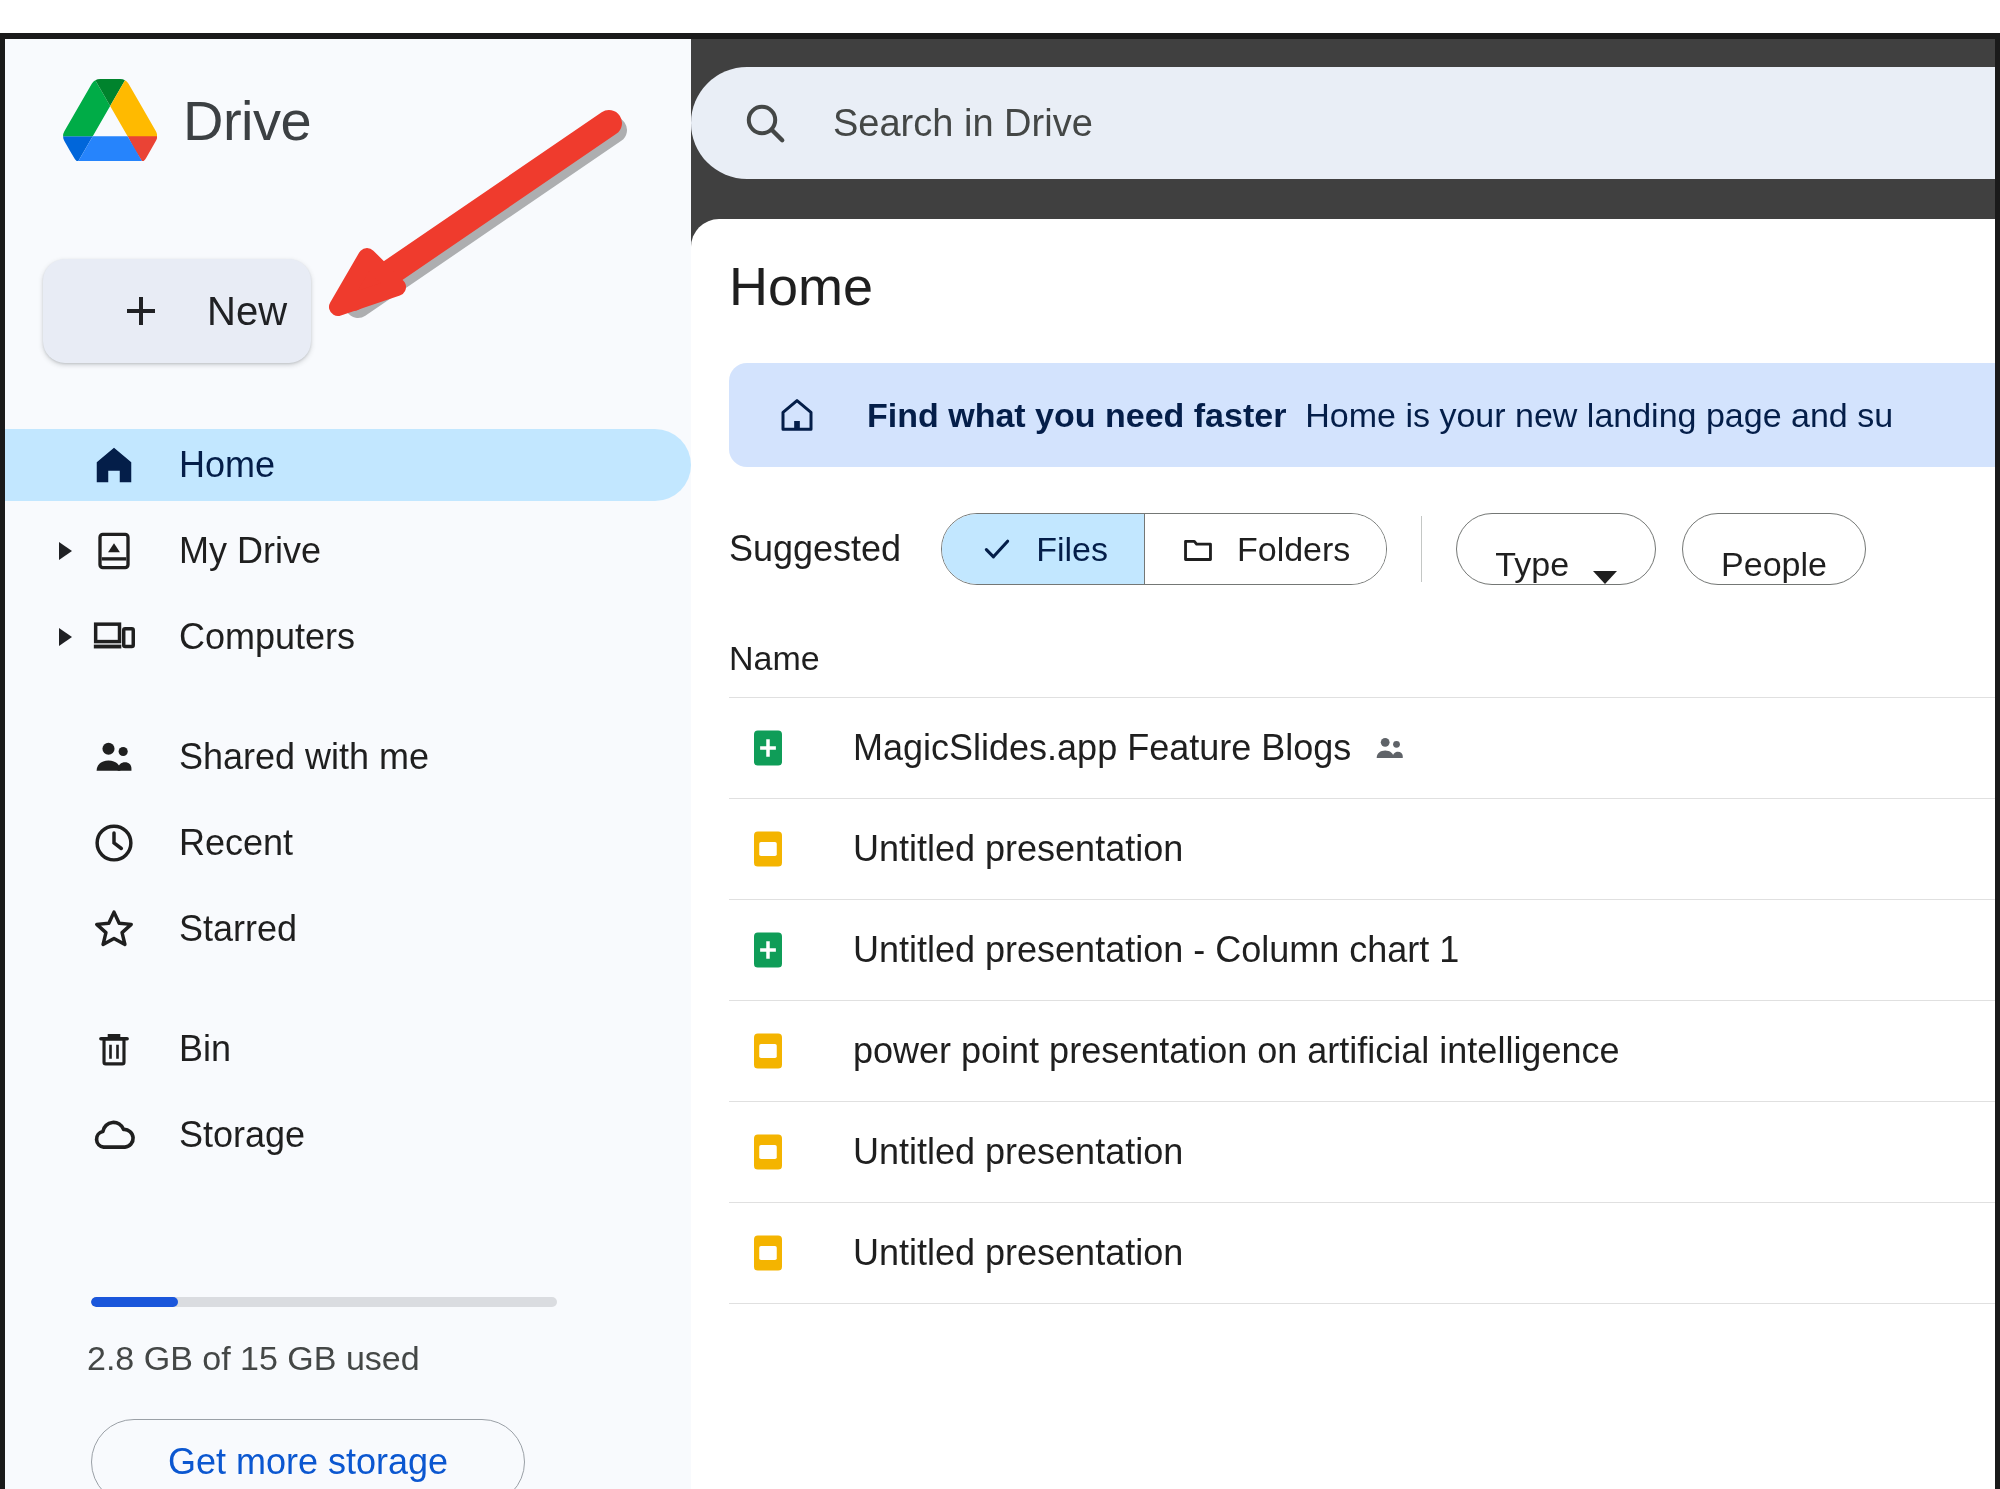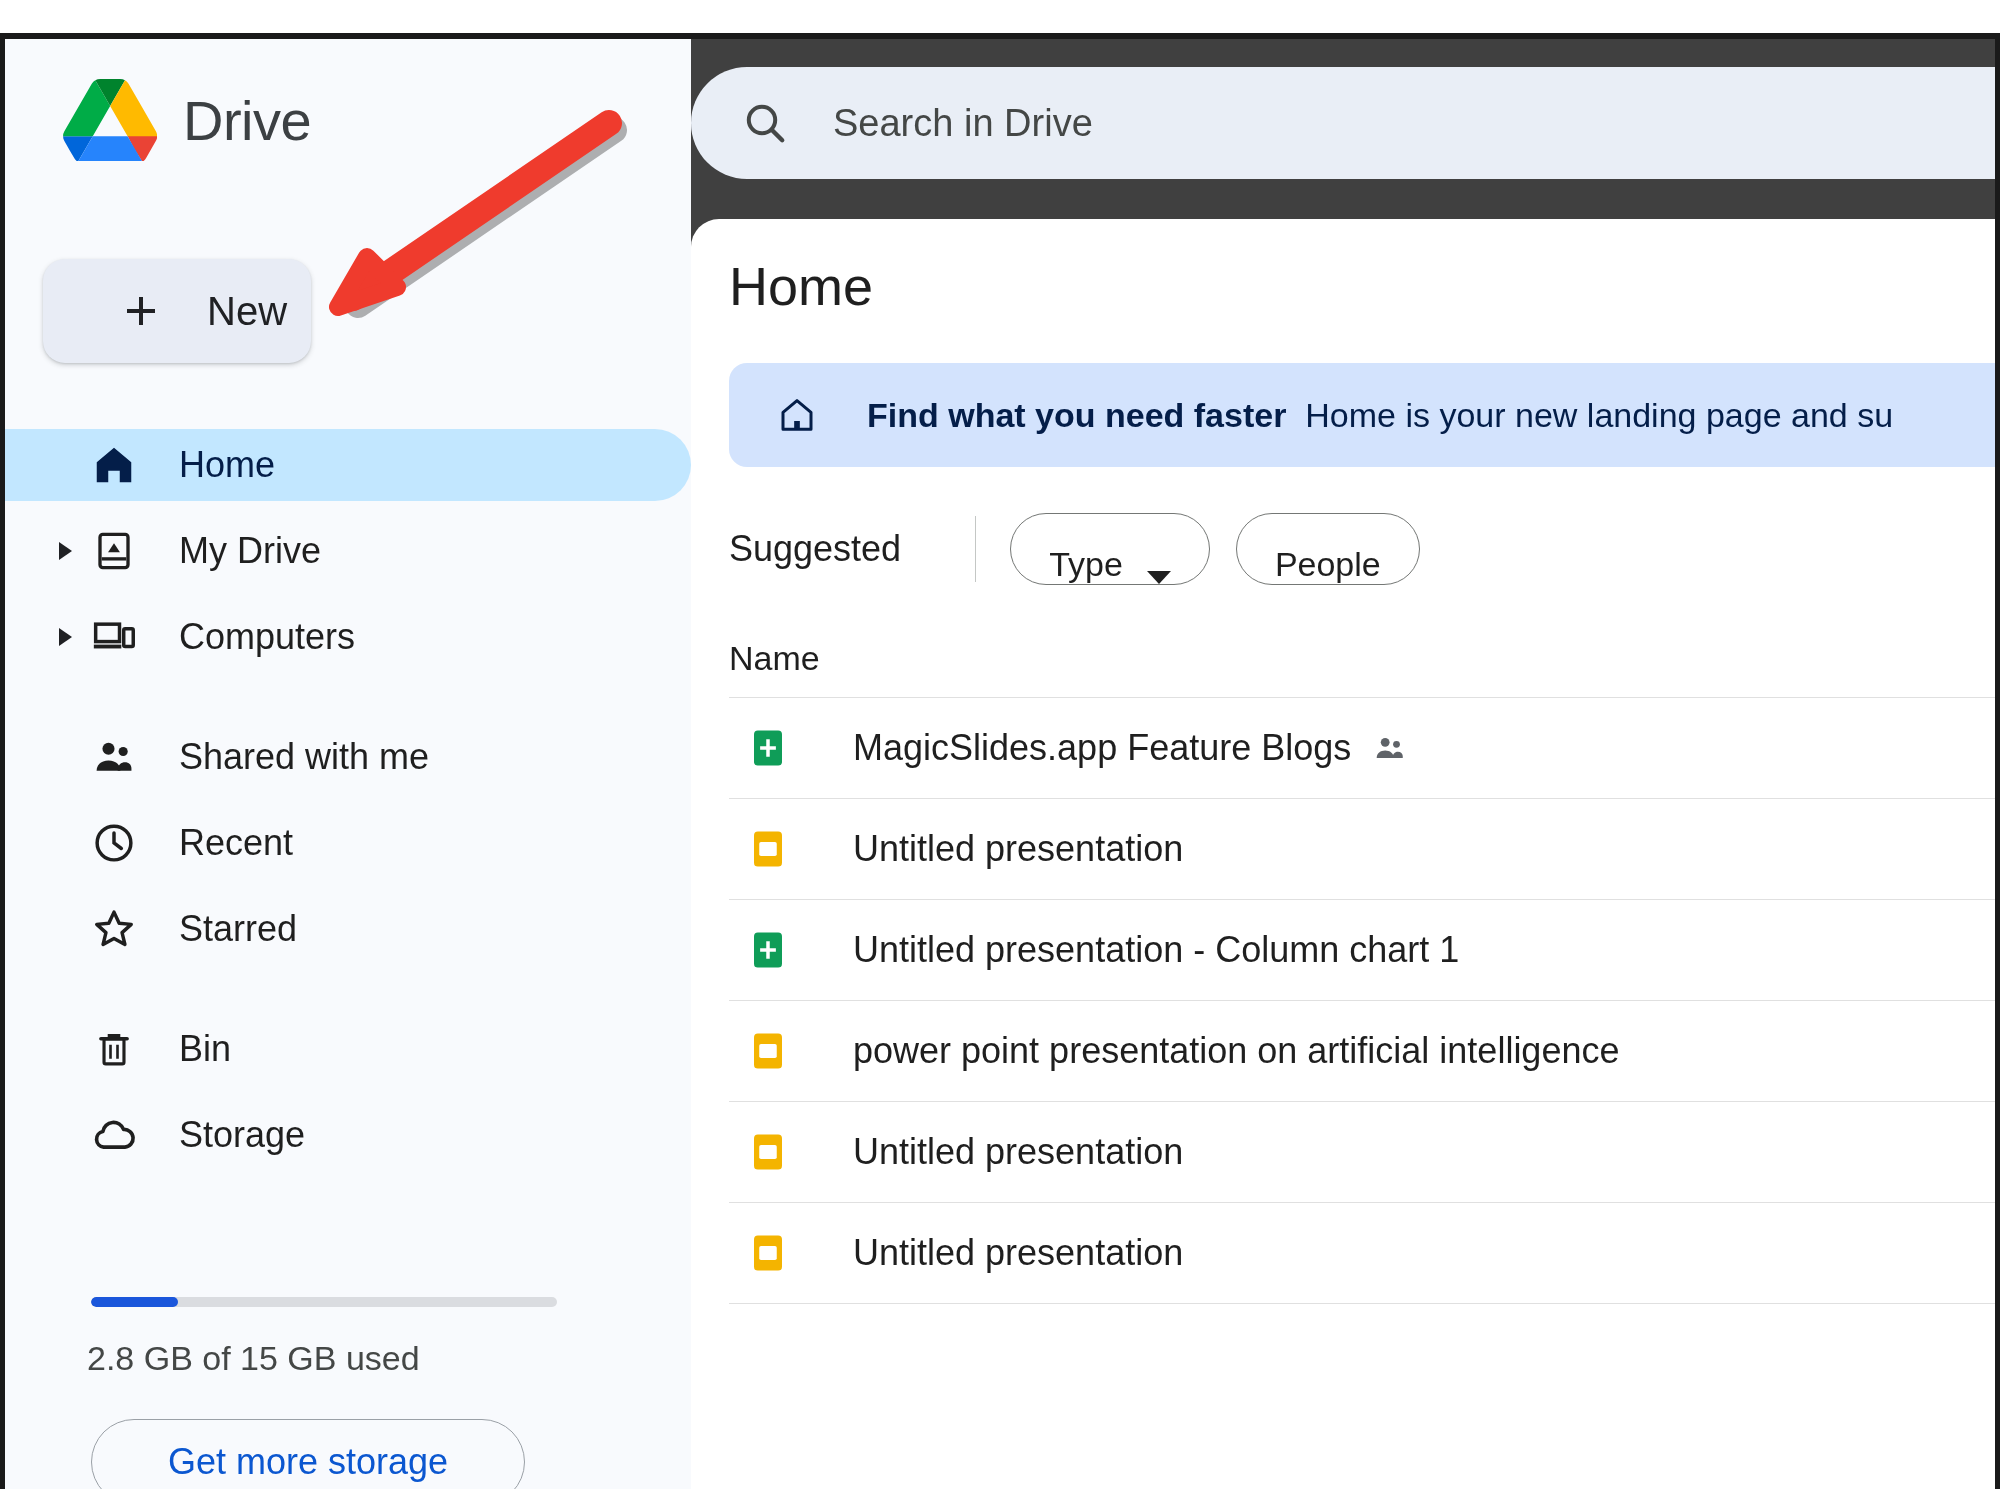--- a/index.html
+++ b/index.html
@@ -485,20 +485,34 @@
           <path d="M10.3 20.6v-5h3.4v5z" fill="#041e49"></path>
         </svg>
         <span class="banner-text">
           <span class="banner-strong">Find what you need faster</span>&nbsp;&nbsp;<span class="banner-rest">Home is your new landing page and su</span>
         </span>
       </div>
 
       <div class="filters">
         <span class="suggested-label">Suggested</span>
 
+        <div class="segmented">
+          <div class="seg selected">
+            <svg width="34" height="34" viewBox="0 0 24 24">
+              <path d="M4.5 12.5l5 5 10-11" fill="none" stroke="#041e49" stroke-width="2.2" stroke-linecap="round" stroke-linejoin="round"></path>
+            </svg>
+            <span>Files</span>
+          </div>
+          <div class="seg">
+            <svg width="34" height="34" viewBox="0 0 24 24">
+              <path d="M3.2 6.6h6.2l1.6 2h9.8v10.8H3.2z" fill="none" stroke="#1f1f1f" stroke-width="2" stroke-linejoin="round"></path>
+            </svg>
+            <span>Folders</span>
+          </div>
+        </div>
 
         <div class="divider-v"></div>
 
         <div class="chip">
           <span>Type</span>
           <span class="chip-caret"></span>
         </div>
         <div class="chip">
           <span>People</span>
         </div>

